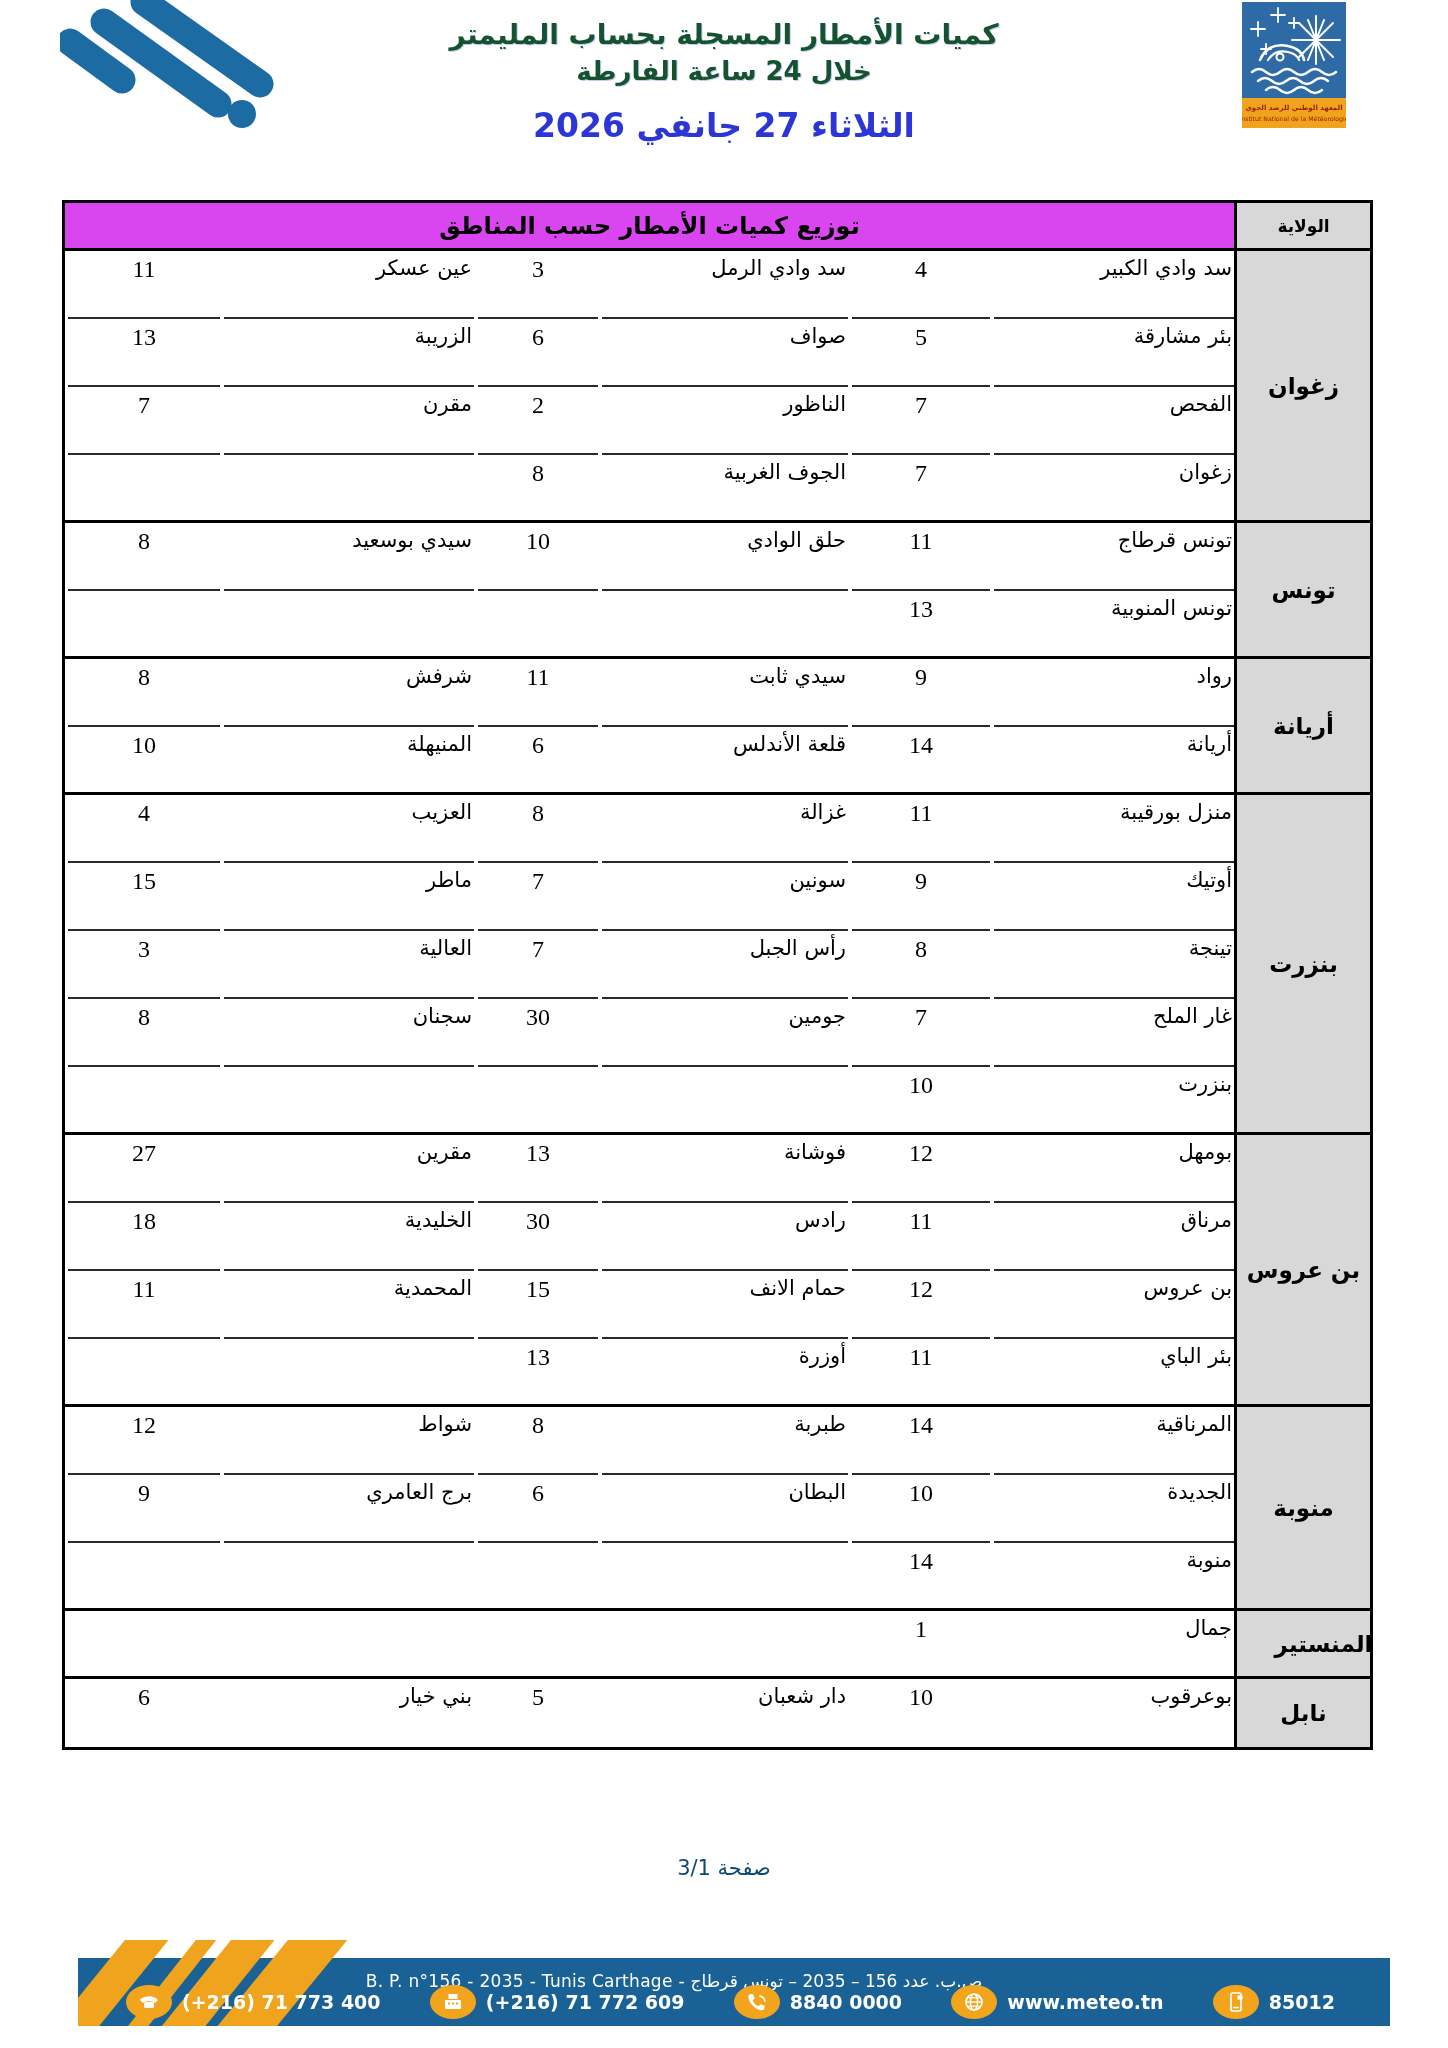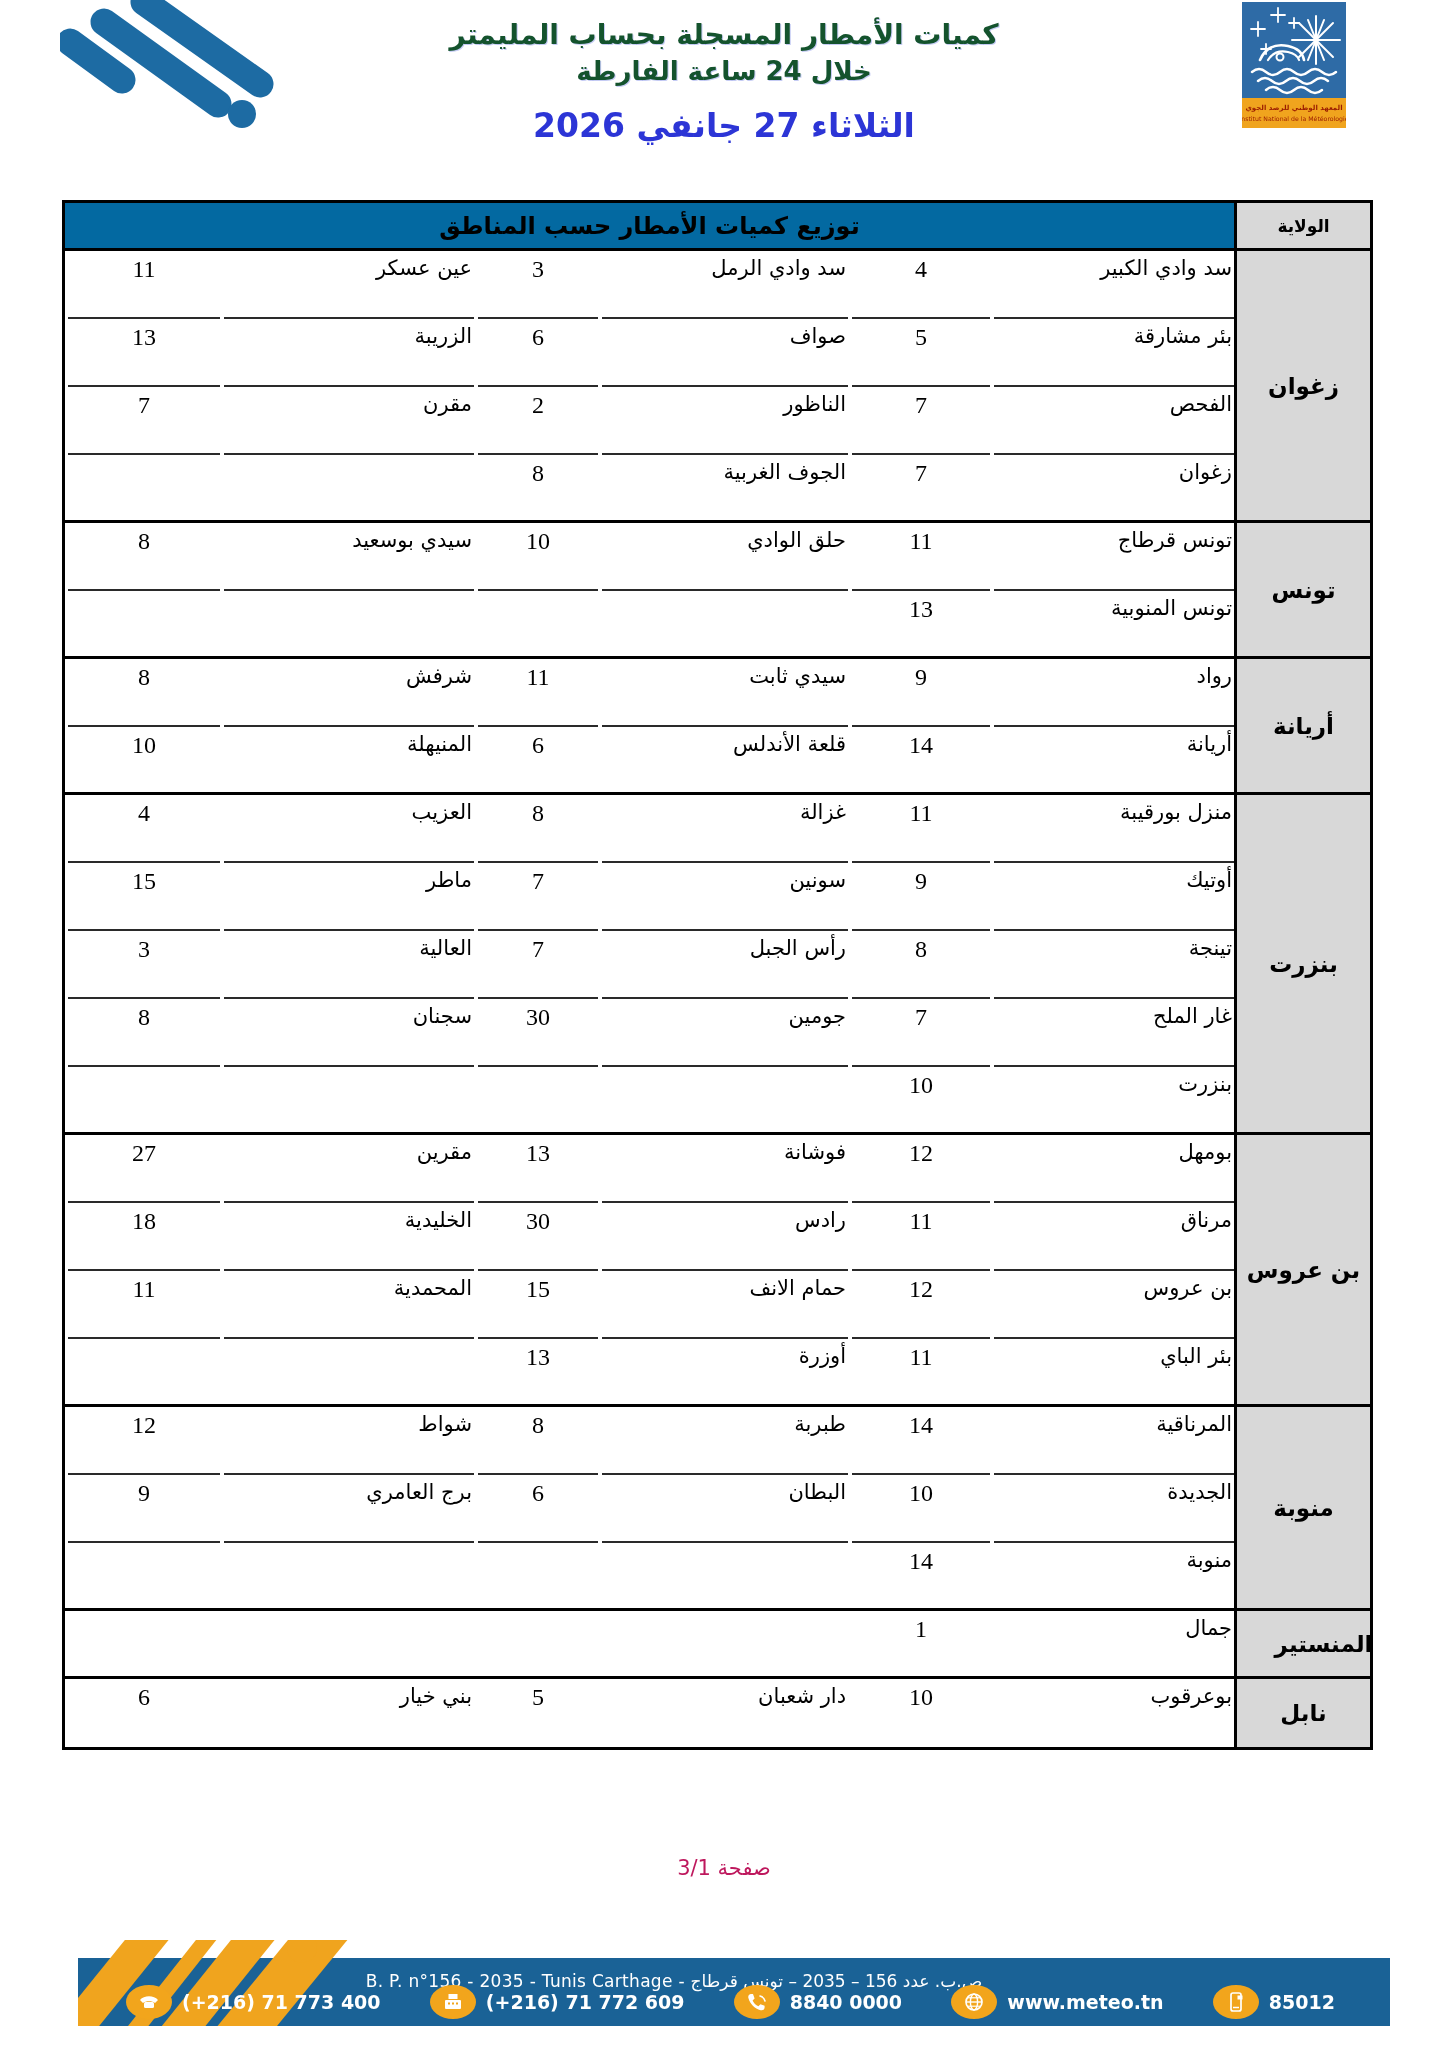--- a/index.html
+++ b/index.html
@@ -18,34 +18,34 @@
   
   .table-wrap{position:absolute;left:62px;top:200px;width:1311px;border:3px solid #000;
               display:flex;flex-direction:row;direction:rtl;background:#fff;box-sizing:border-box;}
   .wilaya-col{width:136px;flex:0 0 136px;background:#d8d8d8;border-left:3px solid #000;box-sizing:border-box;}
   .wilaya-header{height:48px;display:flex;align-items:center;justify-content:center;
                  font-weight:bold;font-size:17px;border-bottom:3px solid #000;box-sizing:border-box;}
   .wcell{display:flex;align-items:center;justify-content:center;font-weight:bold;font-size:23px;
          border-bottom:3px solid #000;box-sizing:border-box;background:#d8d8d8;}
   .wcell:last-child{border-bottom:none;}
   .main-col{flex:1 1 auto;display:flex;flex-direction:column;}
-  .main-header{height:48px;background:#0369a1;display:flex;align-items:center;justify-content:center;
+  .main-header{height:48px;background:#d946ef;display:flex;align-items:center;justify-content:center;
                font-weight:bold;font-size:24px;border-bottom:3px solid #000;box-sizing:border-box;}
   .row{height:68px;display:grid;grid-template-columns:240px 138px 246px 120px 250px 152px;
        column-gap:4px;box-sizing:border-box;}
   .row.gend{border-bottom:3px solid #000;}
   .cell{box-sizing:border-box;border-bottom:2px solid #2a2a2a;padding-top:5px;font-size:21px;}
   .row.gend .cell{border-bottom:none;}
   .row:last-child .cell{border-bottom:none;}
   .cell.name{text-align:right;padding-right:2px;}
   .cell.val{text-align:center;font-family:"Liberation Serif",serif;font-size:24px;}
 
   
   .page-label{position:absolute;left:0;right:0;top:1856px;text-align:center;
-              font-size:21px;color:#be185d;direction:rtl;}
+              font-size:21px;color:#0c4a6e;direction:rtl;}
 
   
   .footer{position:absolute;left:78px;top:1940px;width:1312px;height:86px;direction:ltr;}
   .footer .bar{position:absolute;left:0;bottom:0;width:100%;height:68px;background:#1a6296;}
   .footer .stripes{position:absolute;left:0;top:0;height:86px;width:340px;}
   .footer .content{position:absolute;left:0;bottom:0;width:100%;height:58px;color:#fff;}
   .addr{position:absolute;left:0;right:120px;top:3px;text-align:center;font-size:17px;letter-spacing:.3px;}
   .contacts{position:absolute;left:48px;right:55px;bottom:7px;display:flex;
             justify-content:space-between;align-items:center;}
   .citem{display:flex;align-items:center;gap:10px;font-size:19px;font-weight:bold;white-space:nowrap;}

